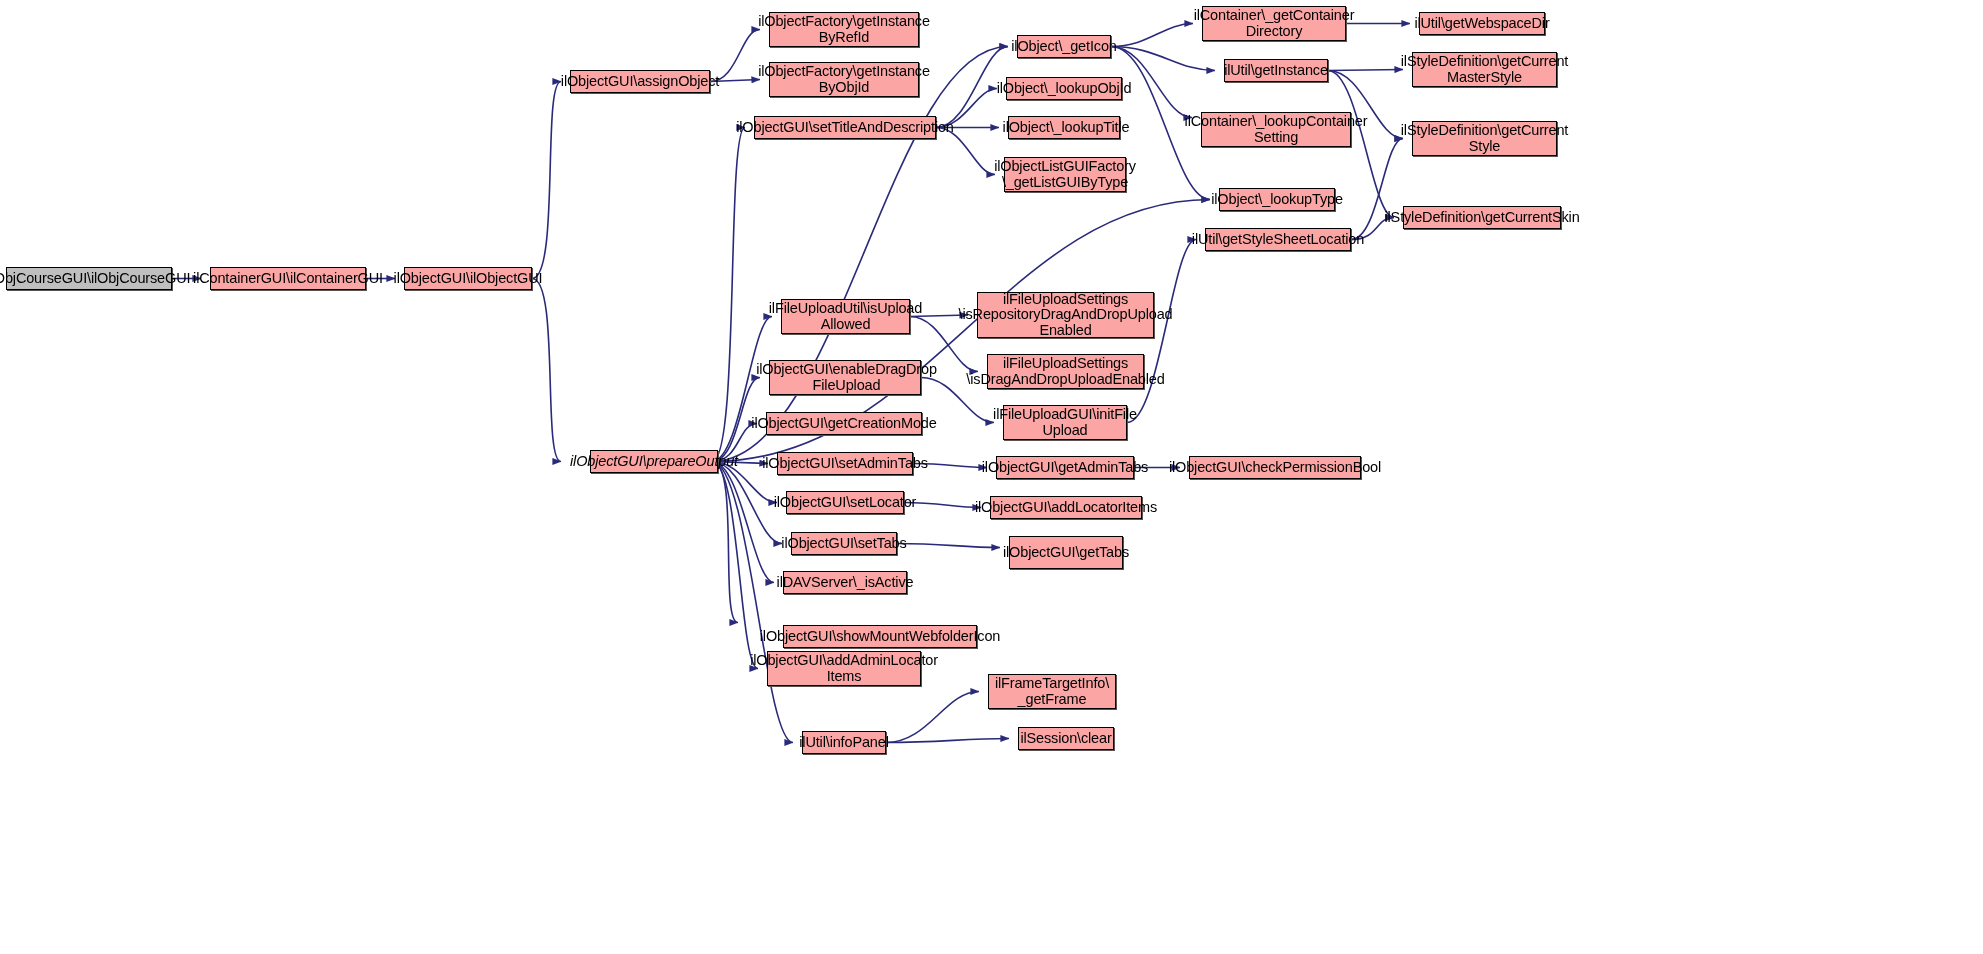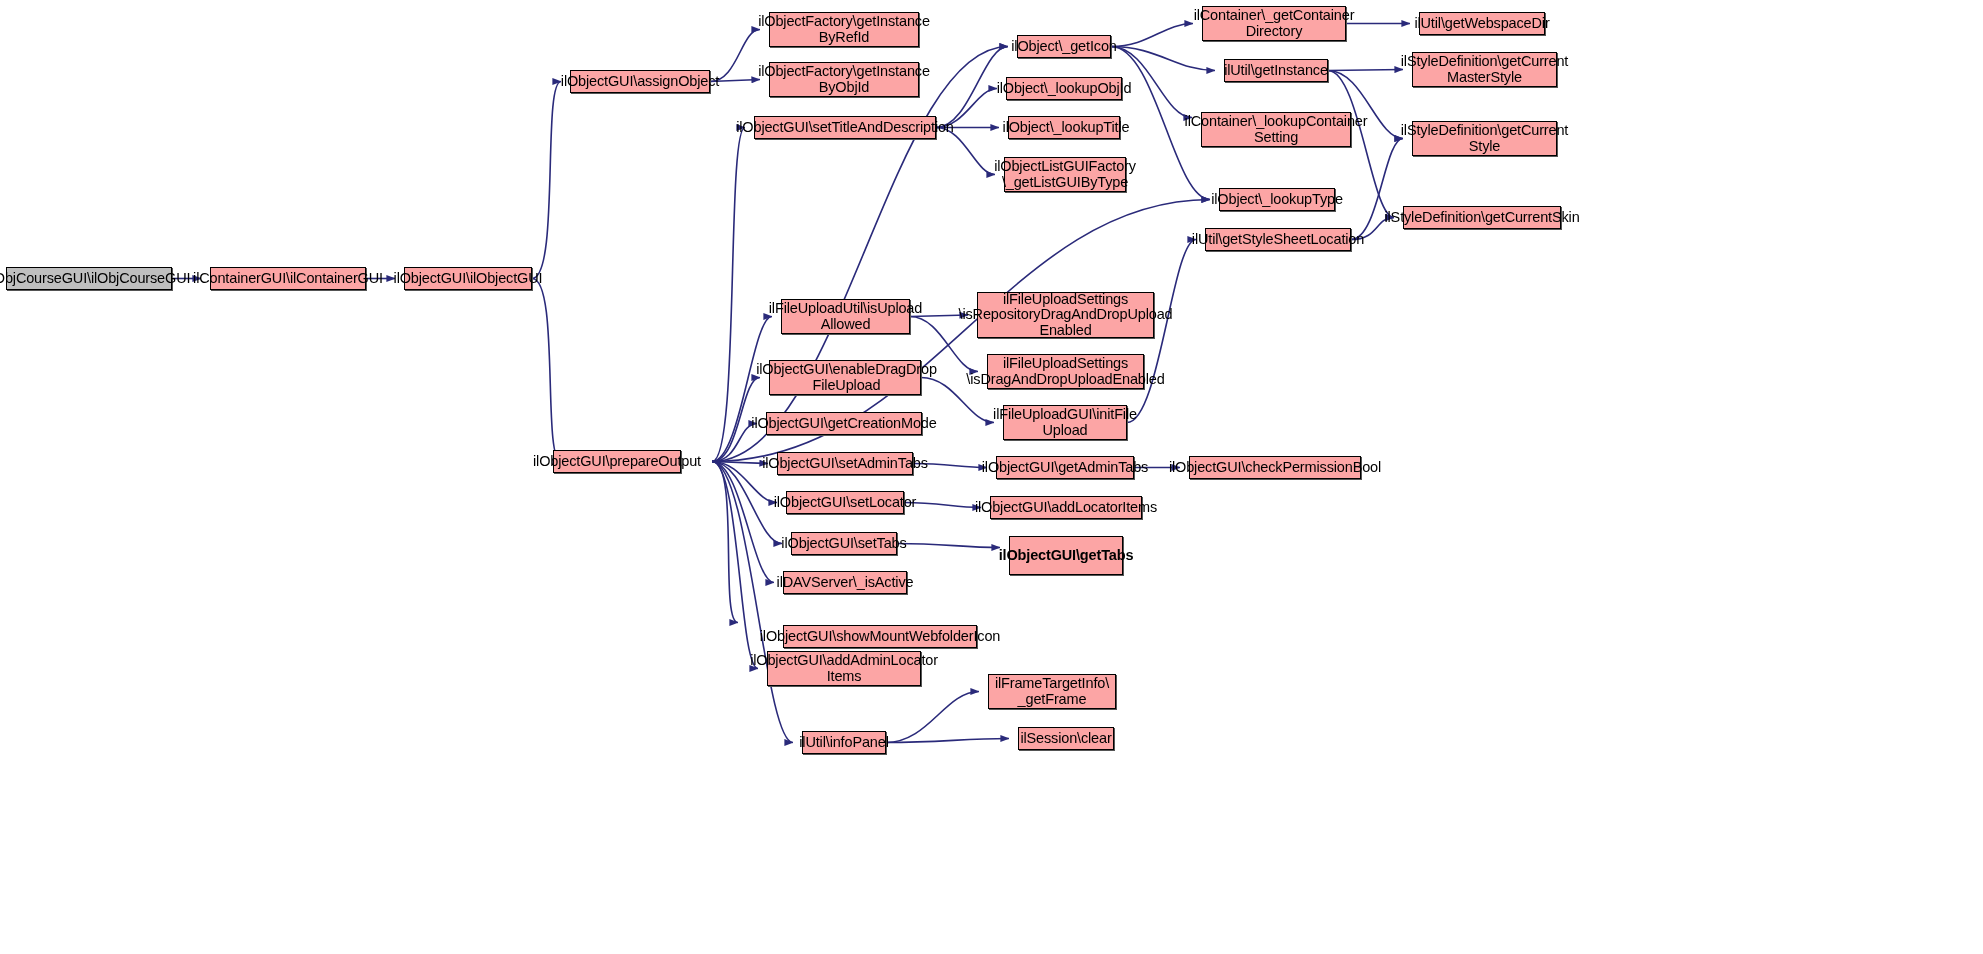--- a/index.html
+++ b/index.html
@@ -109,40 +109,40 @@
     <div class="node" style="left: 1201px; top: 112px; width: 150px; height: 35px;">ilContainer\_lookupContainer
 Setting</div>
     <div class="node" style="left: 1219px; top: 188px; width: 116px; height: 23px;">ilObject\_lookupType</div>
     <div class="node" style="left: 1205px; top: 228px; width: 146px; height: 23px;">ilUtil\getStyleSheetLocation</div>
     <div class="node" style="left: 1419px; top: 12px; width: 126px; height: 23px;">ilUtil\getWebspaceDir</div>
     <div class="node" style="left: 1412px; top: 52px; width: 145px; height: 35px;">ilStyleDefinition\getCurrent
 MasterStyle</div>
     <div class="node" style="left: 1412px; top: 121px; width: 145px; height: 35px;">ilStyleDefinition\getCurrent
 Style</div>
     <div class="node" style="left: 1403px; top: 206px; width: 158px; height: 23px;">ilStyleDefinition\getCurrentSkin</div>
-    <div class="node" style="left: 553px; top: 450px; width: 128px; height: 23px;">ilObjectGUI\prepareOutput</div>
+    <div class="node" style="left: 590px; top: 450px; width: 128px; height: 23px; font-style: italic;">ilObjectGUI\prepareOutput</div>
     <div class="node" style="left: 781px; top: 299px; width: 129px; height: 35px;">ilFileUploadUtil\isUpload
 Allowed</div>
     <div class="node" style="left: 977px; top: 292px; width: 177px; height: 46px;">ilFileUploadSettings
 \isRepositoryDragAndDropUpload
 Enabled</div>
     <div class="node" style="left: 987px; top: 354px; width: 157px; height: 35px;">ilFileUploadSettings
 \isDragAndDropUploadEnabled</div>
     <div class="node" style="left: 769px; top: 360px; width: 152px; height: 35px; padding-left: 7px;">ilObjectGUI\enableDragDrop
 FileUpload</div>
     <div class="node" style="left: 1003px; top: 405px; width: 124px; height: 35px;">ilFileUploadGUI\initFile
 Upload</div>
     <div class="node" style="left: 766px; top: 412px; width: 156px; height: 23px;">ilObjectGUI\getCreationMode</div>
     <div class="node" style="left: 777px; top: 452px; width: 136px; height: 23px;">ilObjectGUI\setAdminTabs</div>
     <div class="node" style="left: 996px; top: 456px; width: 138px; height: 23px;">ilObjectGUI\getAdminTabs</div>
     <div class="node" style="left: 1189px; top: 456px; width: 172px; height: 23px;">ilObjectGUI\checkPermissionBool</div>
     <div class="node" style="left: 786px; top: 491px; width: 118px; height: 23px;">ilObjectGUI\setLocator</div>
     <div class="node" style="left: 990px; top: 496px; width: 152px; height: 23px;">ilObjectGUI\addLocatorItems</div>
     <div class="node" style="left: 791px; top: 532px; width: 106px; height: 23px;">ilObjectGUI\setTabs</div>
-    <div class="node" style="left: 1009px; top: 536px; width: 114px; height: 39px; font-weight: bold;">ilObjectGUI\getTabs</div>
+    <div class="node" style="left: 1009px; top: 536px; width: 114px; height: 33px;">ilObjectGUI\getTabs</div>
     <div class="node" style="left: 783px; top: 571px; width: 124px; height: 23px;">ilDAVServer\_isActive</div>
     <div class="node" style="left: 747px; top: 625px; width: 194px; height: 23px; margin-left: 36px;">ilObjectGUI\showMountWebfolderIcon</div>
     <div class="node" style="left: 767px; top: 651px; width: 154px; height: 35px;">ilObjectGUI\addAdminLocator
 Items</div>
     <div class="node" style="left: 802px; top: 731px; width: 84px; height: 23px;">ilUtil\infoPanel</div>
     <div class="node" style="left: 988px; top: 674px; width: 128px; height: 35px;">ilFrameTargetInfo\
 _getFrame</div>
     <div class="node" style="left: 1018px; top: 727px; width: 96px; height: 23px;">ilSession\clear</div>
   </div>
 

